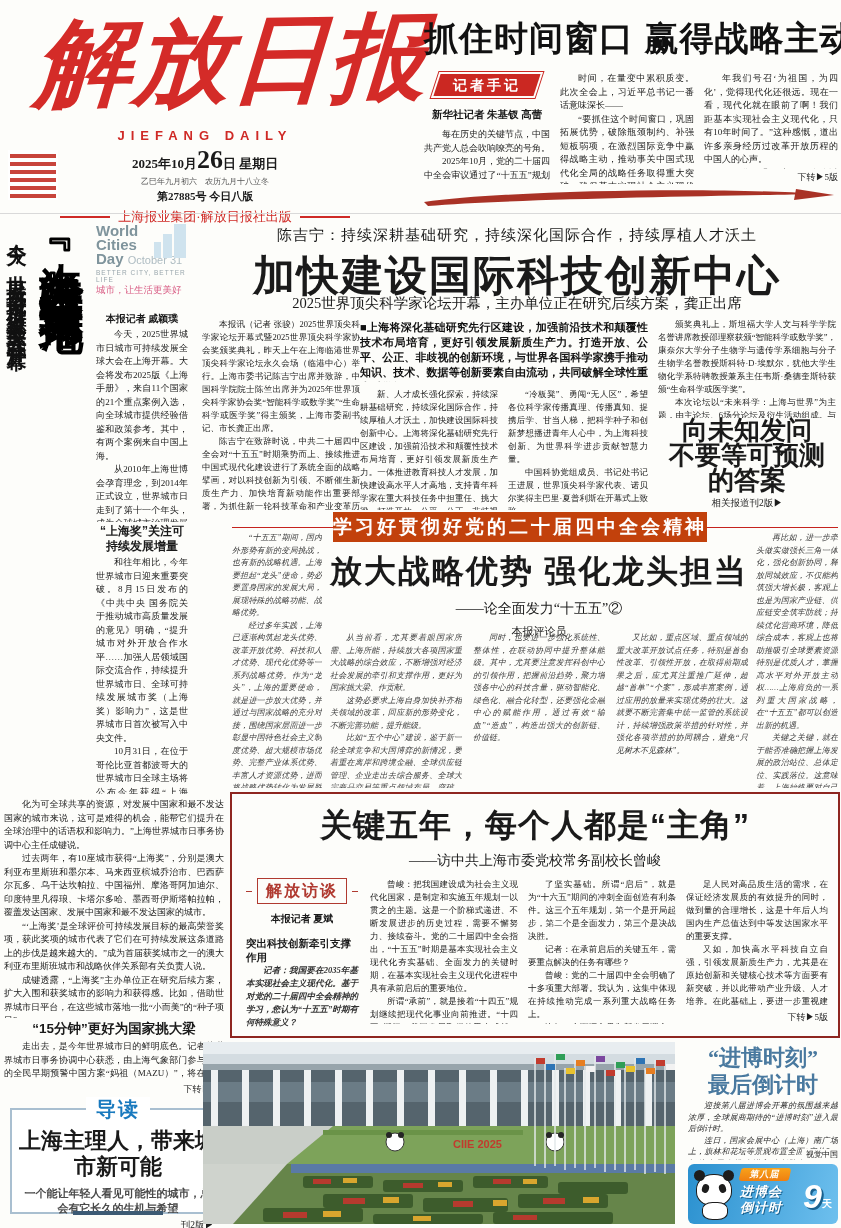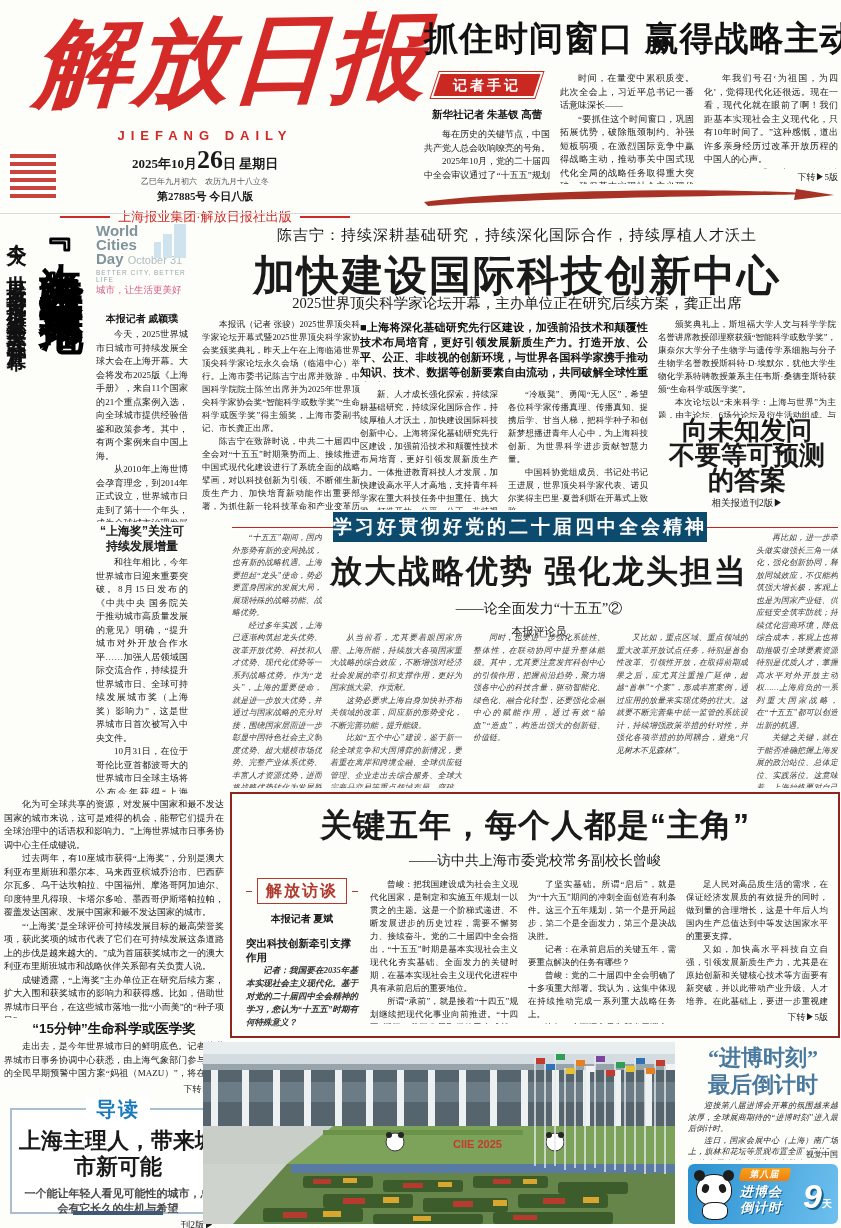--- a/index.html
+++ b/index.html
@@ -68,21 +68,21 @@
         width:90px;height:4px;background:#3c5a74;}
   
   .sci-kicker{font-size:15px;text-align:center;letter-spacing:1px;}
   .sci-head{font-family:"Liberation Sans",sans-serif;font-weight:bold;font-size:42px;
             letter-spacing:2px;text-align:center;white-space:nowrap;}
   .sci-sub{font-size:14.5px;text-align:center;}
   .hl{font:bold 11px/15px "Liberation Sans",sans-serif;color:#111;text-align:justify;}
   .teaser{font-weight:bold;font-size:26px;line-height:25px;text-align:center;}
   .teaser-ref{font-size:9.5px;text-align:center;margin-top:4px;}
   
-  .banner{background:#0c4a6e;color:#fff;font:bold 19px/30px "Liberation Sans",sans-serif;
+  .banner{background:#c2410c;color:#fff;font:bold 19px/30px "Liberation Sans",sans-serif;
           text-align:center;letter-spacing:3px;}
   .redline{height:1px;background:#c5231d;}
   .ed-head{font-weight:bold;font-size:32px;letter-spacing:2px;text-align:center;white-space:nowrap;}
   .ed-sub{font-size:14px;text-align:center;margin-top:6px;}
   .ed-by{font-size:11px;text-align:center;margin-top:6px;}
   .edt{font-size:8px;line-height:12.5px;}
   
   .ivbox{border:2px solid #8e2620;background:#fdfdfa;}
   .iv-head{font-family:"Liberation Sans",sans-serif;font-weight:bold;font-size:32px;
            text-align:center;letter-spacing:1px;white-space:nowrap;}
@@ -184,21 +184,21 @@
   <div class="abs bt" style="left:96px;top:556px;width:92px;height:238px;">
       <p>和往年相比，今年世界城市日迎来重要突破。8月15日发布的《中共中央 国务院关于推动城市高质量发展的意见》明确，“提升城市对外开放合作水平……加强人居领域国际交流合作，持续提升世界城市日、全球可持续发展城市奖（上海奖）影响力”，这是世界城市日首次被写入中央文件。</p>
       <p>10月31日，在位于哥伦比亚首都波哥大的世界城市日全球主场将公布今年获得“上海奖”的5座城市，这是“上海奖”的第三次颁奖，同时也是第二次走出国门。</p>
     </div>
   <div class="abs bt" style="left:4px;top:798px;width:220px;height:220px;">
       <p>化为可全球共享的资源，对发展中国家和最不发达国家的城市来说，这可是难得的机会，能帮它们提升在全球治理中的话语权和影响力。”上海世界城市日事务协调中心主任成键说。</p>
       <p>过去两年，有10座城市获得“上海奖”，分别是澳大利亚布里斯班和墨尔本、马来西亚槟城乔治市、巴西萨尔瓦多、乌干达坎帕拉、中国福州、摩洛哥阿加迪尔、印度特里凡得琅、卡塔尔多哈、墨西哥伊斯塔帕拉帕，覆盖发达国家、发展中国家和最不发达国家的城市。</p>
       <p>“‘上海奖’是全球评价可持续发展目标的最高荣誉奖项，获此奖项的城市代表了它们在可持续发展这条道路上的步伐是越来越大的。”成为首届获奖城市之一的澳大利亚布里斯班城市和战略伙伴关系部有关负责人说。</p>
       <p>成键透露，“上海奖”主办单位正在研究后续方案，扩大入围和获奖城市的影响力和获得感。比如，借助世界城市日平台，在这些城市落地一批“小而美”的“种子项目”。</p>
     </div>
-  <div class="abs sub2" style="left:4px;top:1020px;width:220px;">“15分钟”生命科学或医学奖</div>
+  <div class="abs sub2" style="left:4px;top:1020px;width:220px;">“15分钟”更好为国家挑大梁</div>
   <div class="abs" style="left:4px;top:1040px;width:220px;height:56px;display:flex;flex-direction:column;">
     <div class="bt" style="flex:1;">
         <p>走出去，是今年世界城市日的鲜明底色。记者从世界城市日事务协调中心获悉，由上海气象部门参与研发的全民早期预警中国方案“妈祖（MAZU）”，将在世界城市日全球主场，推介自研气象预警智能体。</p>
       </div>
     <div class="jump">下转▶5版</div>
   </div>
 
   <div class="abs daodu" style="left:10px;top:1108px;width:212px;height:102px;">
     <div class="label">导读</div>
     <div class="dd-head">上海主理人，带来城市新可能</div>

